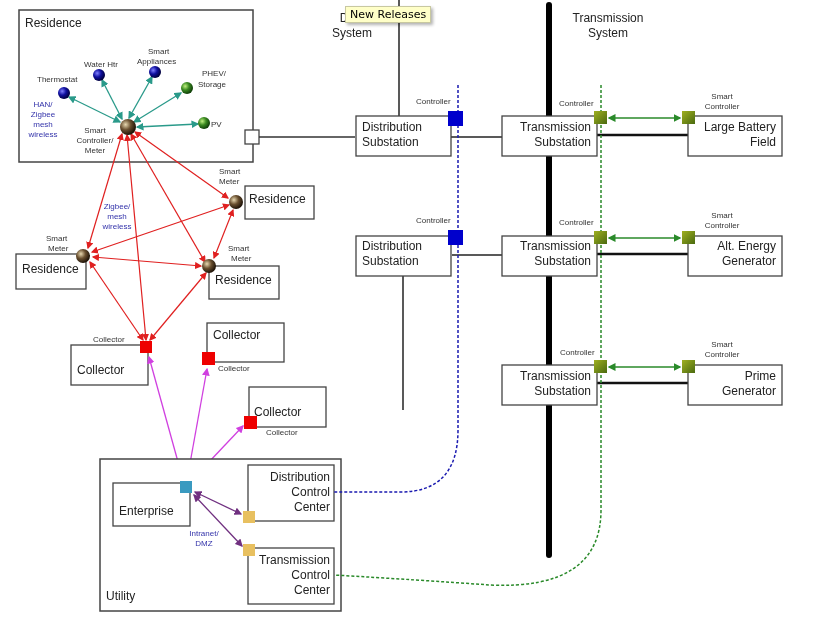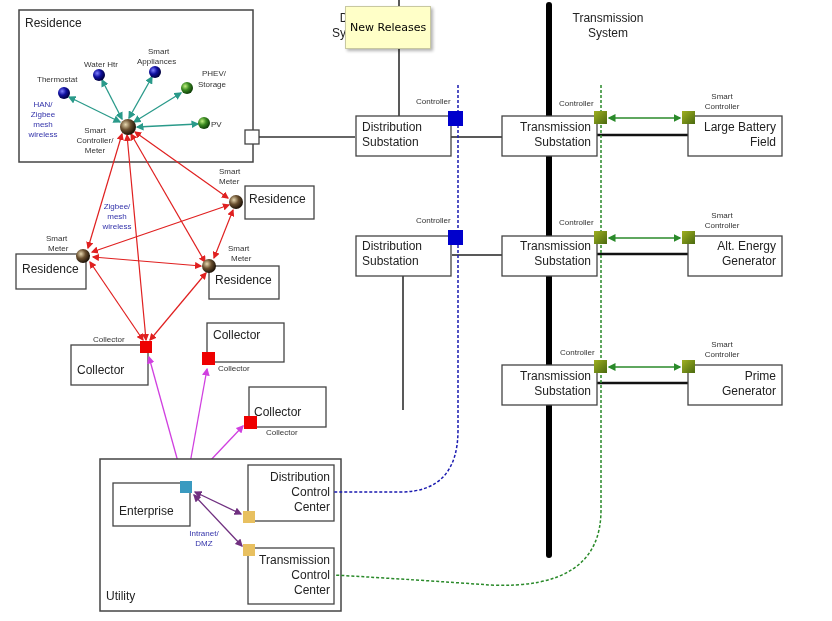--- a/index.html
+++ b/index.html
@@ -4,21 +4,21 @@
 <style>
   html,body{margin:0;padding:0;background:#fff;}
   body{width:832px;height:621px;position:relative;overflow:hidden;font-family:"Liberation Sans",sans-serif;color:#222;}
   svg{position:absolute;left:0;top:0;}
   .box{fill:#fff;stroke:#444;stroke-width:1.3;}
   .outer{fill:#fff;stroke:#444;stroke-width:1.5;}
   .t{font-family:"Liberation Sans",sans-serif;fill:#222;}
   .big{font-size:12px;}
   .sm{font-size:8px;fill:#333;}
   .blue{fill:#3333aa;font-size:8px;}
-  .tooltip{position:absolute;left:345px;top:6px;padding:14px 4px;background:#ffffc8;border:1px solid #c8c8a0;box-shadow:2px 2px 3px rgba(0,0,0,.3);font-family:"DejaVu Sans",sans-serif;font-size:11px;color:#000;white-space:nowrap;}
+  .tooltip{position:absolute;left:345px;top:6px;padding:1px 4px;background:#ffffc8;border:1px solid #c8c8a0;box-shadow:2px 2px 3px rgba(0,0,0,.3);font-family:"DejaVu Sans",sans-serif;font-size:11px;color:#000;white-space:nowrap;}
 </style>
 </head>
 <body>
 
 <svg width="832" height="621" viewBox="0 0 832 621">
   <defs>
     <marker id="aT" markerWidth="6" markerHeight="6" refX="5" refY="3" orient="auto-start-reverse">
         <path d="M0,0 L6,3 L0,6 z" fill="#2a9a8a"></path>
       </marker>
     <marker id="aR" markerWidth="6" markerHeight="6" refX="5" refY="3" orient="auto-start-reverse">

